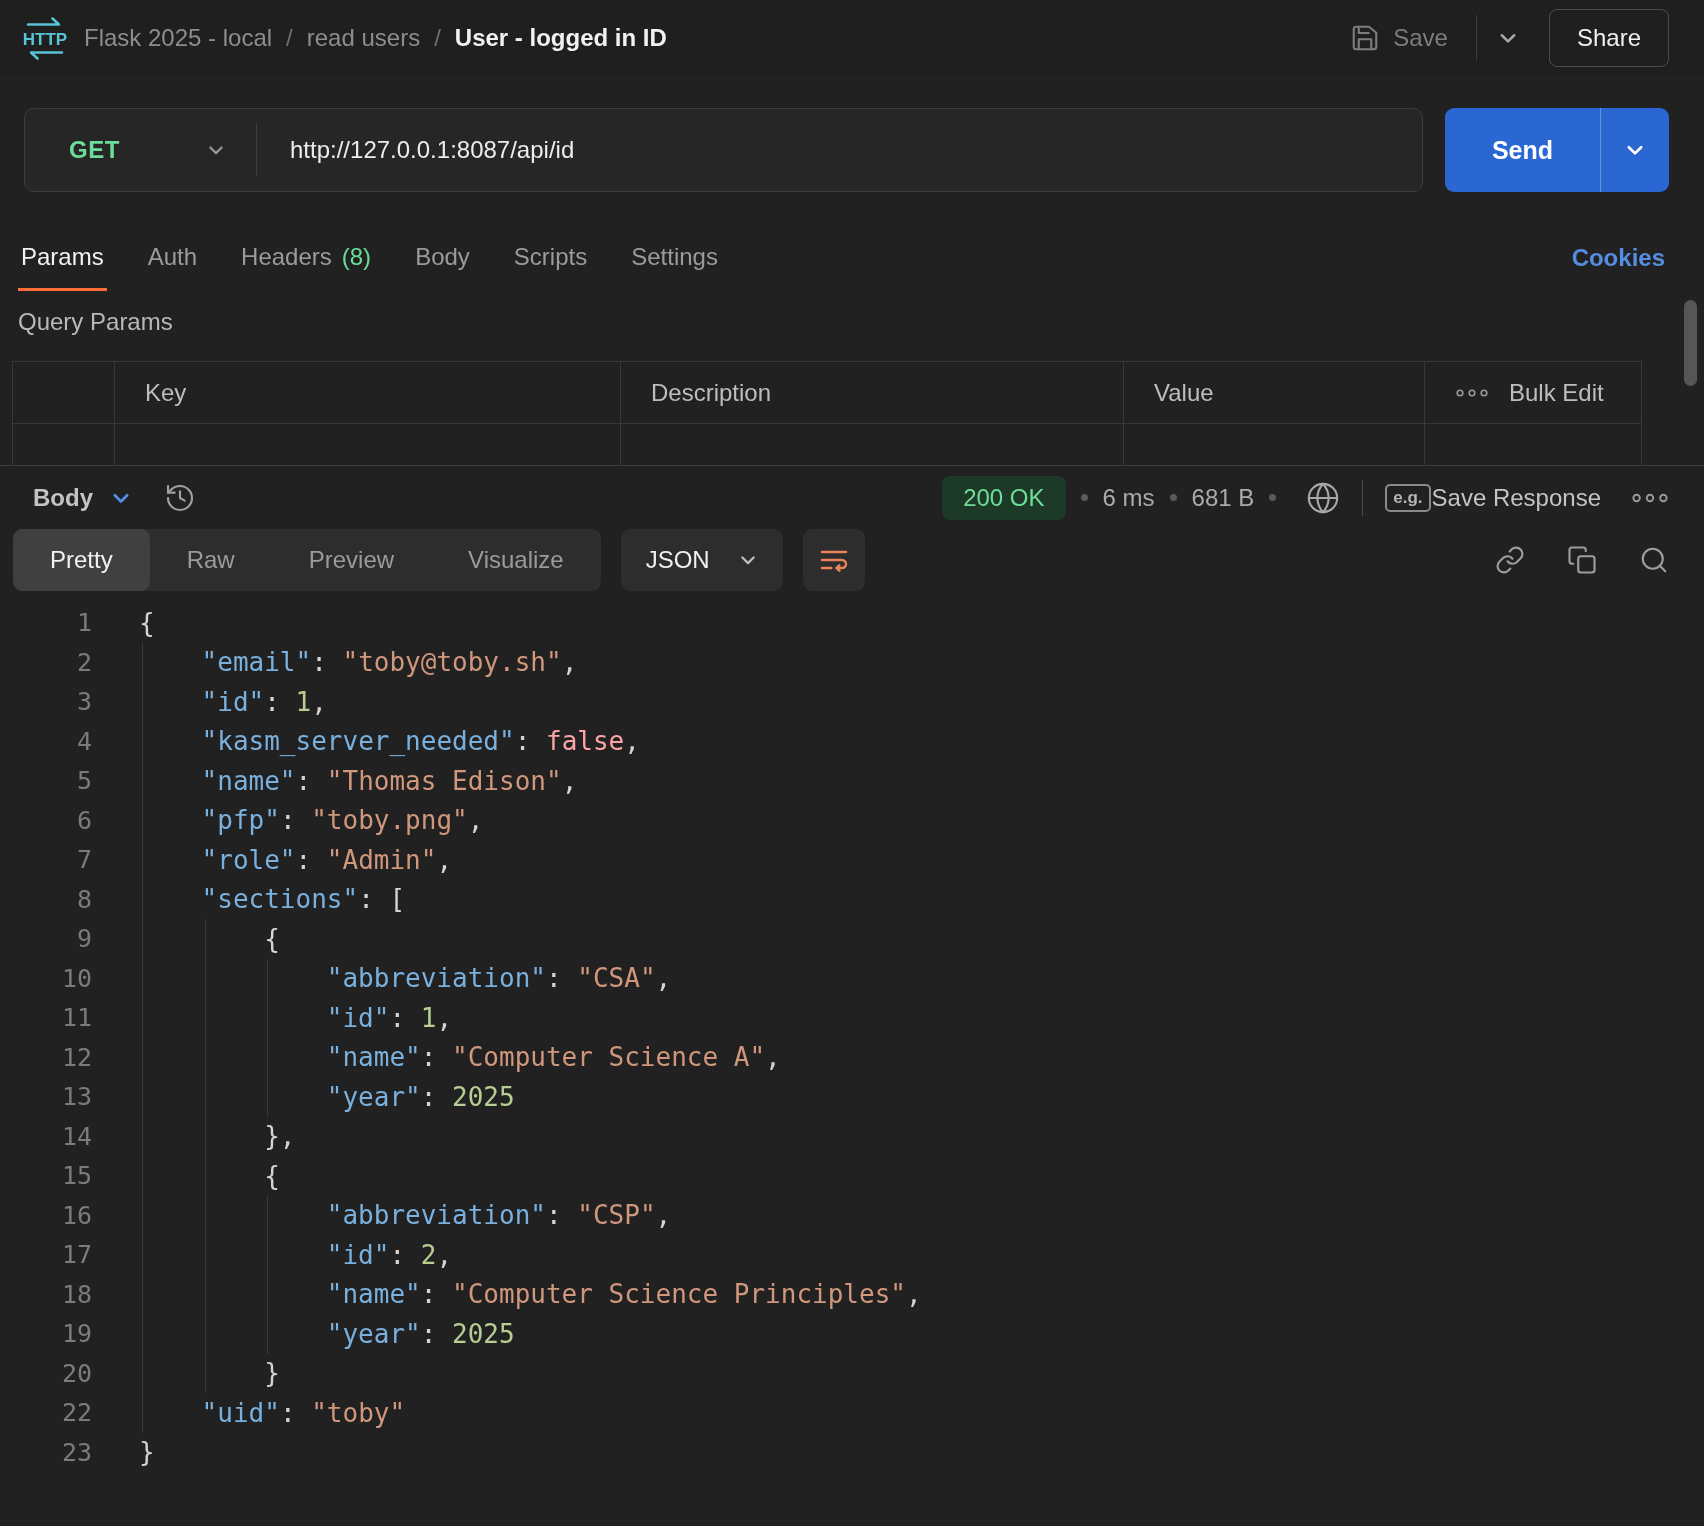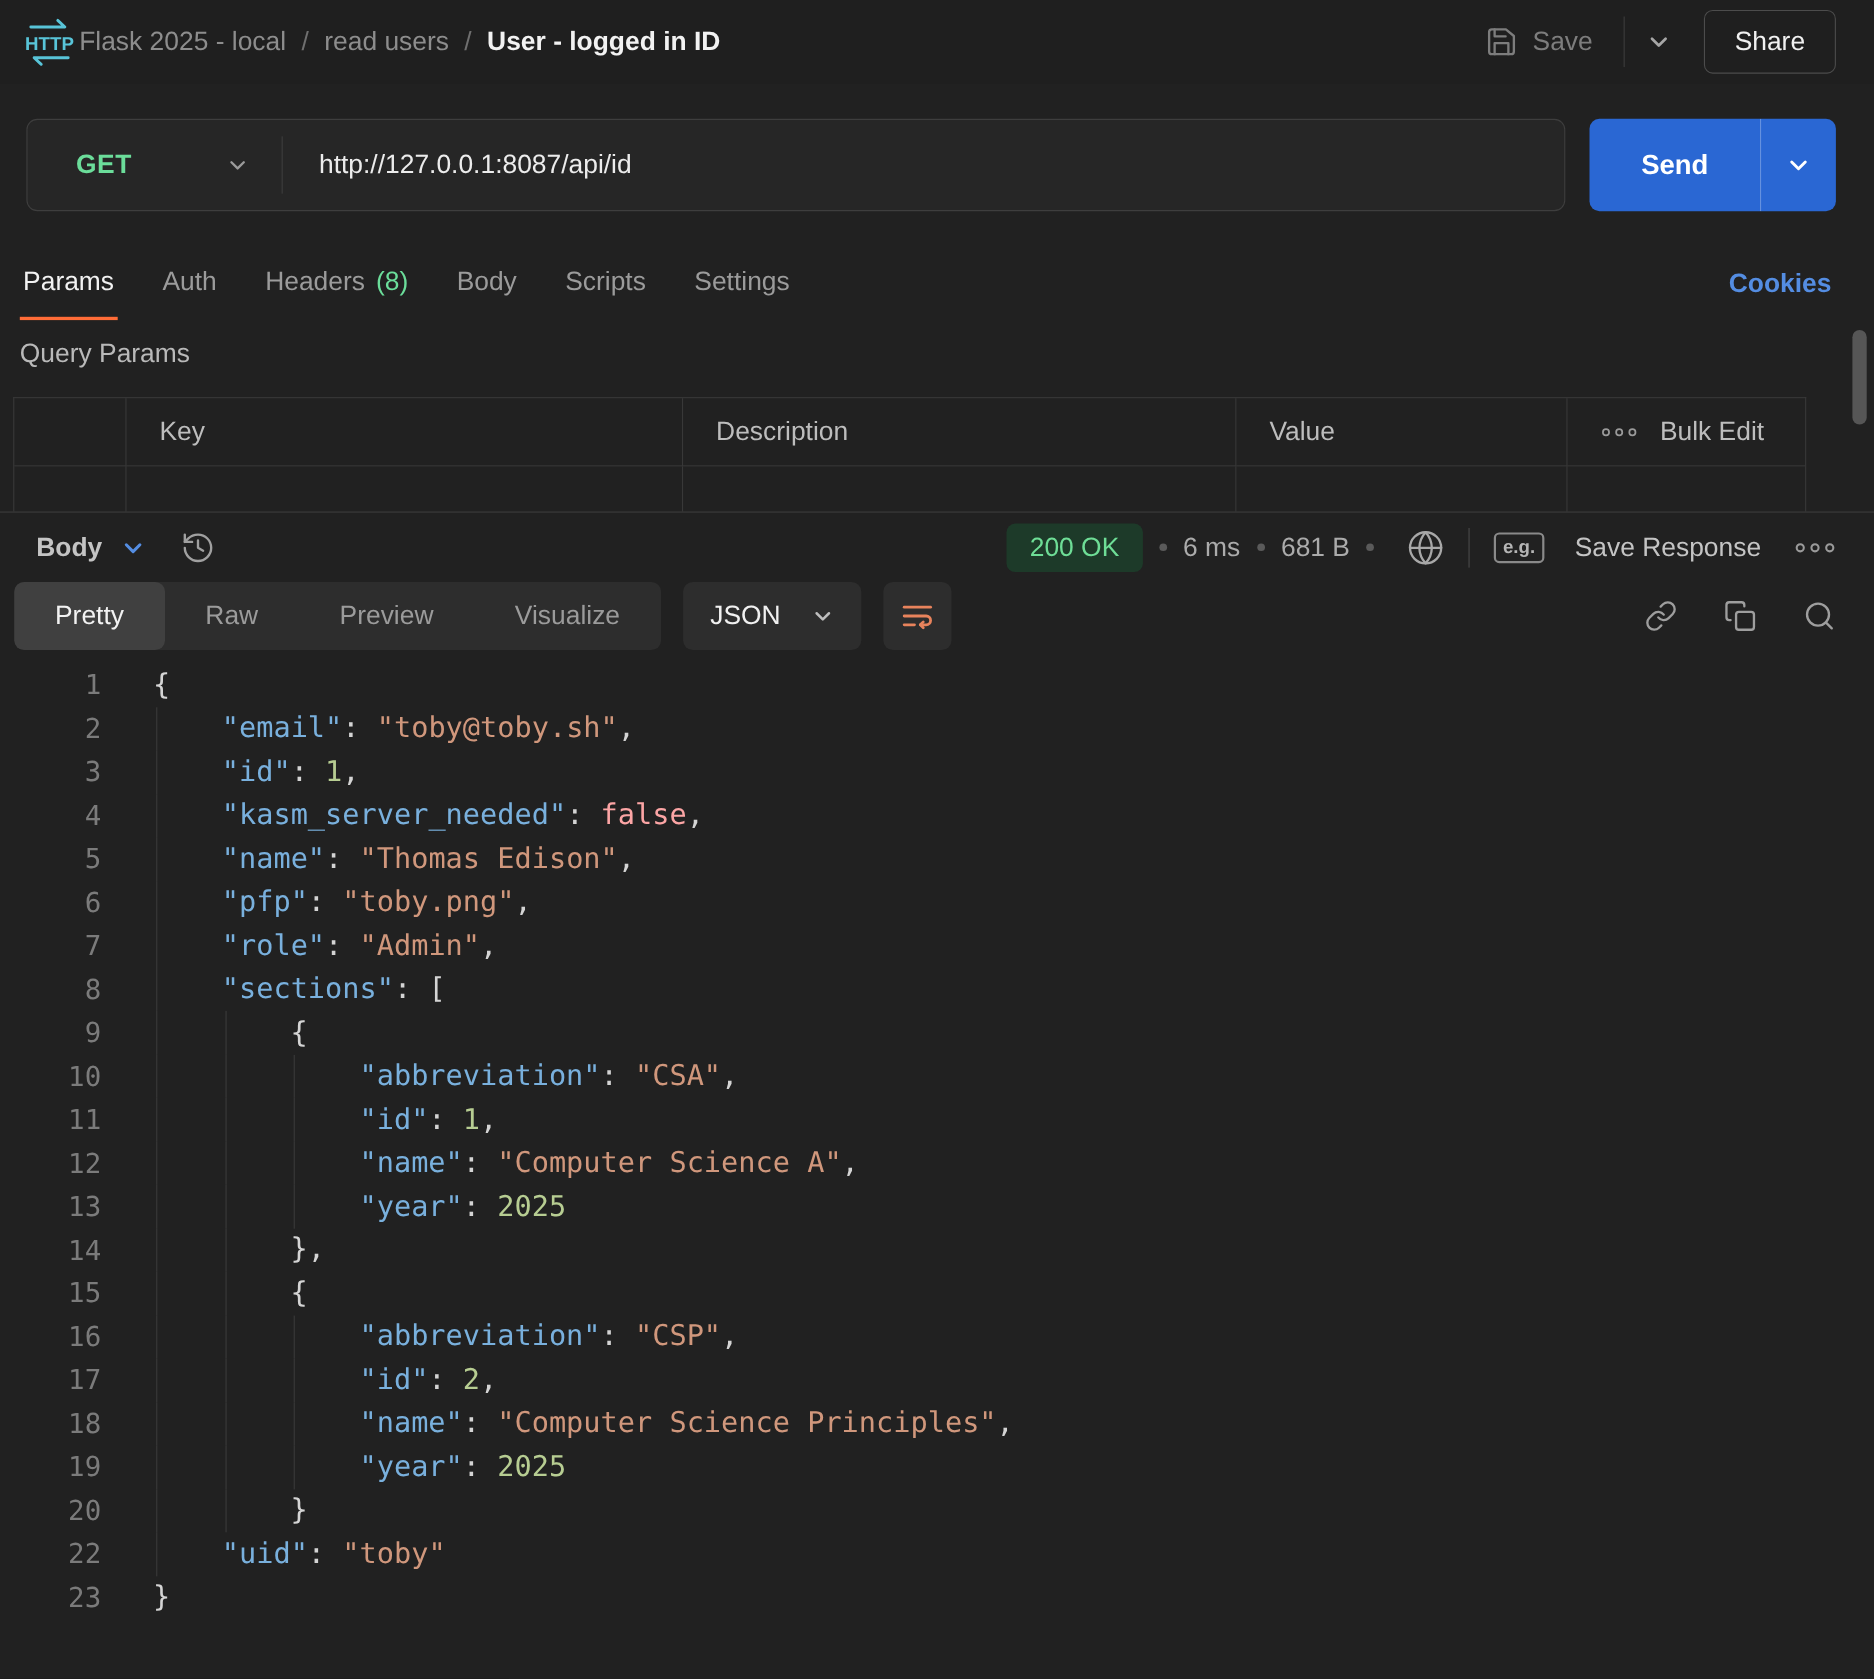--- a/index.html
+++ b/index.html
@@ -9,21 +9,21 @@
     background:#212121;
     font-family:"Liberation Sans", sans-serif;
     -webkit-font-smoothing:antialiased;
   }
   svg { display:block; }
 
   
   .topbar { position:absolute; left:0; top:0; right:0; height:76px;
     display:flex; align-items:center; padding:0 35px 0 22px; background:#1f1f1f; }
   .http-badge { flex:none; }
-  .crumbs { margin-left:4px; display:flex; align-items:center; gap:14px;
+  .crumbs { margin-left:16px; display:flex; align-items:center; gap:14px;
     font-size:24px; color:#8d8d8d; }
   .crumb { cursor:default; }
   .crumb.current { color:#f2f2f2; font-weight:700; }
   .sep { color:#6f6f6f; }
   .top-right { margin-left:auto; display:flex; align-items:center; }
   .save-btn { display:flex; align-items:center; gap:13px; color:#7d7d7d; font-size:24px; }
   .top-vline { width:1px; height:46px; background:#3c3c3c; margin:0 20px 0 28px; }
   .save-caret { color:#a6a6a6; margin-right:30px; }
   .share-btn { border:1px solid #4c4c4c; border-radius:8px; height:58px; padding:0 27px;
     display:flex; align-items:center; color:#f0f0f0; font-size:24px; background:transparent; }
@@ -77,21 +77,21 @@
   .history-btn { margin-left:32px; color:#a0a0a0; }
   .resp-right { margin-left:auto; display:flex; align-items:center; }
   .status-pill { background:#1d3a29; color:#6edd96; font-size:24px; padding:8px 21px;
     border-radius:8px; white-space:nowrap; }
   .meta-dot { width:7px; height:7px; border-radius:50%; background:#5a5a5a; margin:0 15px; }
   .meta-txt { color:#ababab; font-size:24px; white-space:nowrap; }
   .globe-btn { color:#a8a8a8; margin-left:15px; }
   .resp-vline { width:1px; height:36px; background:#4a4a4a; margin:0 22px; }
   .eg-badge { border:2px solid #8a8a8a; border-radius:5px; color:#b5b5b5; font-size:17px;
     padding:2px 6px; font-weight:700; }
-  .saveresp { color:#c4c4c4; font-size:24px; margin-left:28px; white-space:nowrap; }
+  .saveresp { color:#c4c4c4; font-size:24px; margin-left:1px; white-space:nowrap; }
   .resp-more { margin-left:30px; color:#9a9a9a; }
 
   
   .toolbar { position:absolute; left:13px; right:35px; top:529px; height:62px;
     display:flex; }
   .seg { display:flex; background:#2d2d2d; border-radius:9px; height:62px; }
   .seg-tab { padding:0 37px; display:flex; align-items:center; font-size:24px;
     color:#9b9b9b; border-radius:9px; cursor:default; }
   .seg-tab.active { background:#404040; color:#f2f2f2; }
   .fmt-dd { margin-left:20px; height:62px; background:#2d2d2d; border-radius:9px;

